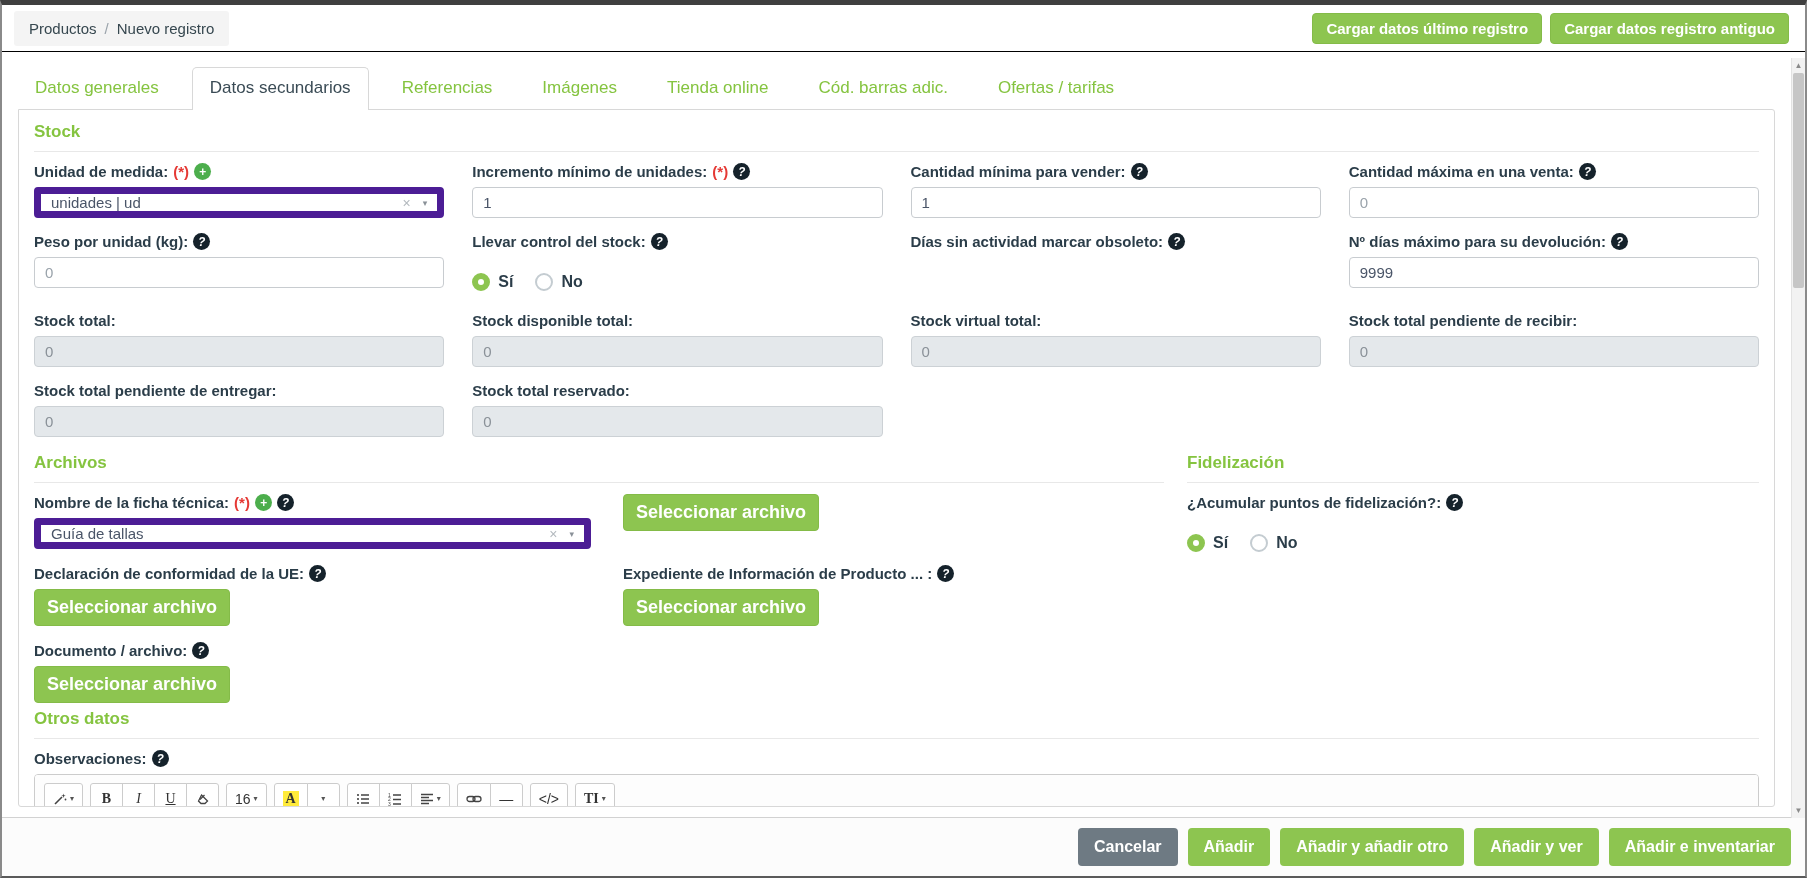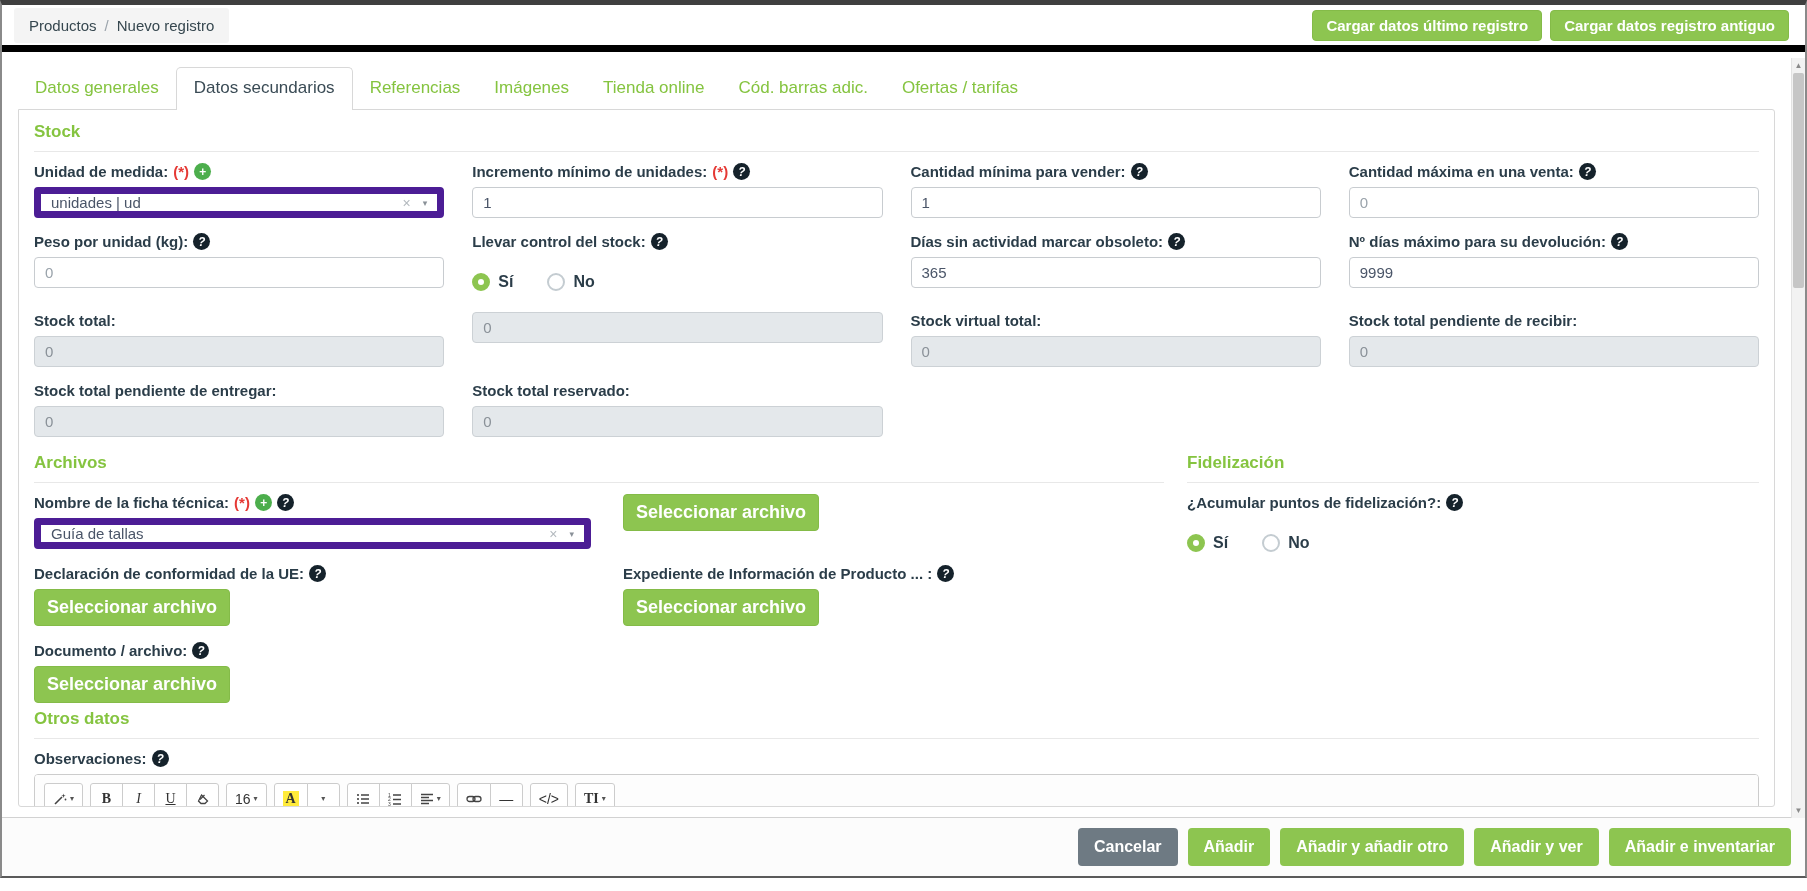--- a/index.html
+++ b/index.html
@@ -4,48 +4,48 @@
 <style>
   * { box-sizing: border-box; margin: 0; padding: 0; }
   html,body { width:1807px; height:891px; background:#ffffff; font-family:"Liberation Sans", sans-serif; overflow:hidden; }
   .window {
     position:relative; width:1807px; height:878px; background:#fff;
     border-left:2px solid #8a8a8a; border-right:2px solid #8a8a8a;
     border-top:5px solid #3f3f3f; border-bottom:2px solid #5a5a5a;
     display:flex; flex-direction:column; overflow:hidden;
   }
   
-  .topbar { height:47px; display:flex; align-items:center; justify-content:space-between; padding:0 12px; border-bottom:7px solid #000000; background:#fff; flex:0 0 auto; }
+  .topbar { height:47px; display:flex; align-items:center; justify-content:space-between; padding:0 12px; border-bottom:1px solid #000000; background:#fff; flex:0 0 auto; }
   .crumb-chip { background:#f4f4f4; border-radius:3px; padding:9px 15px; display:flex; gap:8px; align-items:center; font-size:15px; color:#36474f; }
   .crumb-sep { color:#9aa3ab; }
   .topbar-actions { display:flex; gap:8px; margin-right:4px; }
   .btn-green { background:#8dc550; color:#fff; border:1px solid #84bb48; border-radius:4px; font-size:15px; font-weight:700; padding:6px 13px; cursor:pointer; font-family:inherit; }
   
-  .tabs { display:flex; align-items:center; margin:15px 30px 0 16px; position:relative; z-index:2; }
+  .tabs { display:flex; align-items:center; margin:15px 30px 0 16px; position:relative; z-index:2;gap:16px; }
   .tab { font-size:17px; color:#85c440; padding:10px 17px 11px 17px; cursor:pointer; white-space:nowrap; }
   .tab.active { background:#fff; color:#3a4b55; border:1px solid #d8d8d8; border-bottom:none; border-radius:5px 5px 0 0; margin-bottom:-1px; padding-bottom:12px; }
   
   .panel { border:1px solid #d8d8d8; border-radius:0 3px 3px 3px; margin:0 30px 0 16px; background:#fff; height:698px; padding:12px 15px; overflow:hidden; position:relative; z-index:1; flex:0 0 auto; }
   .section-title { color:#85c440; font-size:17px; font-weight:700; }
   .section-rule { border:none; border-top:1px solid #e8e8e8; margin:9px 0 11px 0; }
   .grid4 { display:grid; grid-template-columns:repeat(4,1fr); column-gap:28px; row-gap:15px; margin-bottom:16px; }
   .field {}
   .label-row { display:flex; align-items:center; gap:5px; margin-bottom:7px; font-size:15px; font-weight:700; color:#2b3d49; }
   .req { color:#e53935; font-weight:700; }
   .icon-circle { display:inline-flex; align-items:center; justify-content:center; width:17px; height:17px; border-radius:50%; color:#fff; font-size:12px; font-weight:700; line-height:1; cursor:pointer; }
   .icon-plus { background:#4cae4c; }
   .icon-help { background:#15222b; }
   .input { width:100%; height:31px; border:1px solid #c8ccd0; border-radius:4px; padding:4px 10px; font-size:15px; color:#4a5568; font-family:inherit; background:#fff; }
   .input.muted { color:#9aa3ab; }
   .input:disabled { background:#e4e8eb; color:#8a9198; border-color:#ccd1d5; }
   .select { width:100%; height:31px; border:7px solid #4c1d95; border-radius:4px; padding:4px 10px; font-size:15px; color:#4a5568; background:#fff; display:flex; align-items:center; cursor:pointer; }
   .select .sel-text { flex:1; }
   .sel-clear { color:#b3b9be; font-size:14px; margin-right:12px; cursor:pointer; }
   .sel-caret { color:#8a9198; font-size:9px; cursor:pointer; }
-  .radio-row { display:flex; align-items:center; gap:34px; height:31px;margin-top:16px; }
+  .radio-row { display:flex; align-items:center; gap:22px; height:31px;margin-top:16px; }
   .radio-opt { display:flex; align-items:center; gap:8px; font-size:16px; font-weight:700; color:#2b3d49; cursor:pointer; }
   .radio { width:18px; height:18px; border-radius:50%; background:#fff; }
   .radio.on { border:6px solid #8dc550; }
   .radio.off { border:2px solid #c4ccd1; }
   
   .two-col { display:flex; justify-content:space-between; }
   .arch-left { width:1130px; }
   .fidel-right { width:572px; }
   .arch-grid { display:grid; grid-template-columns:557px 1fr; column-gap:32px; row-gap:16px; }
   .btn-file { background:#8dc550; color:#fff; border:1px solid #84bb48; border-radius:4px; font-size:18px; font-weight:700; padding:7px 12px; cursor:pointer; font-family:inherit; }
@@ -179,39 +179,41 @@
             </span>
         </div>
       </div>
       <div class="field">
         <div class="label-row">
           <span>Días sin actividad marcar obsoleto:</span>
           <span class="icon-circle icon-help">
               <i>?</i>
             </span>
         </div>
-        <input class="input" value="365" style="">
       </div>
       <div class="field">
         <div class="label-row">
           <span>Nº días máximo para su devolución:</span>
           <span class="icon-circle icon-help">
               <i>?</i>
             </span>
         </div>
         <input class="input" value="9999" style="">
       </div>
 
       <div class="field">
         <div class="label-row">
             <span>Stock total:</span>
           </div>
         <input class="input" disabled="" value="0" style="">
       </div>
       <div class="field">
+        <div class="label-row">
+            <span>Stock disponible total:</span>
+          </div>
         <input class="input" disabled="" value="0" style="">
       </div>
       <div class="field">
         <div class="label-row">
             <span>Stock virtual total:</span>
           </div>
         <input class="input" disabled="" value="0" style="">
       </div>
       <div class="field">
         <div class="label-row">

